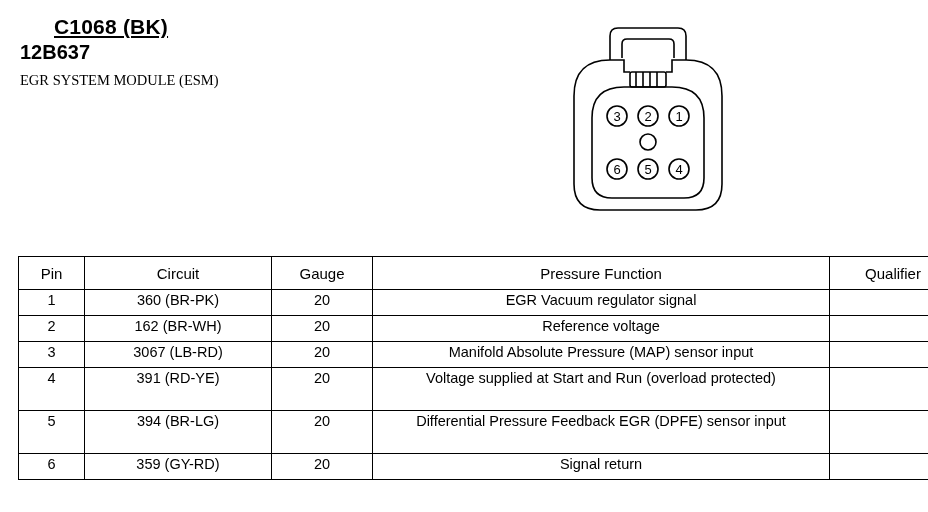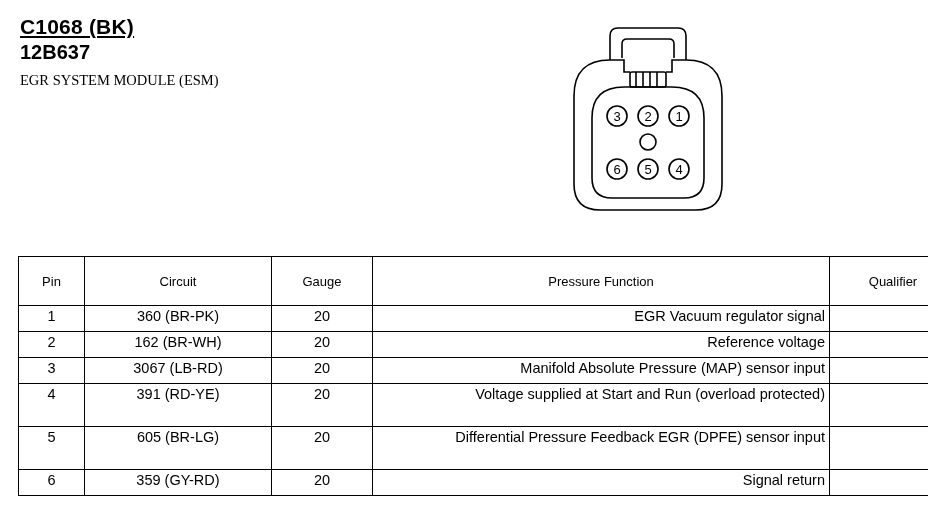--- a/index.html
+++ b/index.html
@@ -22,20 +22,21 @@
     left: 20px;
     top: 14px;
     width: 500px;
   }
   #connector-id {
     font-size: 21px;
     font-weight: bold;
     text-decoration: underline;
     letter-spacing: 0.2px;
     line-height: 26px;
+    margin-left: 34px;
   }
   #part-number {
     font-size: 20px;
     font-weight: bold;
     line-height: 24px;
   }
   #module-name {
     font-size: 14.5px;
     margin-top: 7px;
     line-height: 18px;
@@ -62,35 +63,35 @@
   }
   #pin-table td, #pin-table th {
     border: 1px solid #000000;
     font-size: 14.5px;
     font-weight: normal;
     padding: 2px 4px;
     vertical-align: top;
     line-height: 17px;
   }
   #pin-table thead th {
-    font-size: 13px;
+    font-size: 15px;
     text-align: center;
     height: 28px;
     vertical-align: middle;
-    padding: 10px 4px;
+    padding: 2px 4px;
     margin-top: 40px;
   }
   .col-pin    { width: 57px;  }
   .col-circuit{ width: 178px; border-radius: 9px; }
   .col-gauge  { width: 92px;  }
   .col-func   { width: 448px; }
   .col-qual   { width: 118px; }
 
   .c-center { text-align: center; }
-  .c-left   { text-align: right; padding-left: 7px; }
+  .c-left   { text-align: center; padding-left: 7px; }
 
   .row-tall td { height: 38px; }
   .row-std td  { height: 21px; }
 </style>
 </head>
 <body>
 
 <div id="header">
   <div id="connector-id">C1068 (BK)</div>
   <div id="part-number">12B637</div>
@@ -172,21 +173,21 @@
     </tr>
     <tr class="row-tall">
       <td class="c-center">4</td>
       <td class="c-center">391 (RD-YE)</td>
       <td class="c-center">20</td>
       <td class="c-left">Voltage supplied at Start and Run (overload protected)</td>
       <td class="c-left"></td>
     </tr>
     <tr class="row-tall">
       <td class="c-center">5</td>
-      <td class="c-center">605 (BR-LG)</td>
+      <td class="c-center">394 (BR-LG)</td>
       <td class="c-center">20</td>
       <td class="c-left">Differential Pressure Feedback EGR (DPFE) sensor input</td>
       <td class="c-left"></td>
     </tr>
     <tr class="row-std">
       <td class="c-center">6</td>
       <td class="c-center">359 (GY-RD)</td>
       <td class="c-center">20</td>
       <td class="c-left">Signal return</td>
       <td class="c-left"></td>

